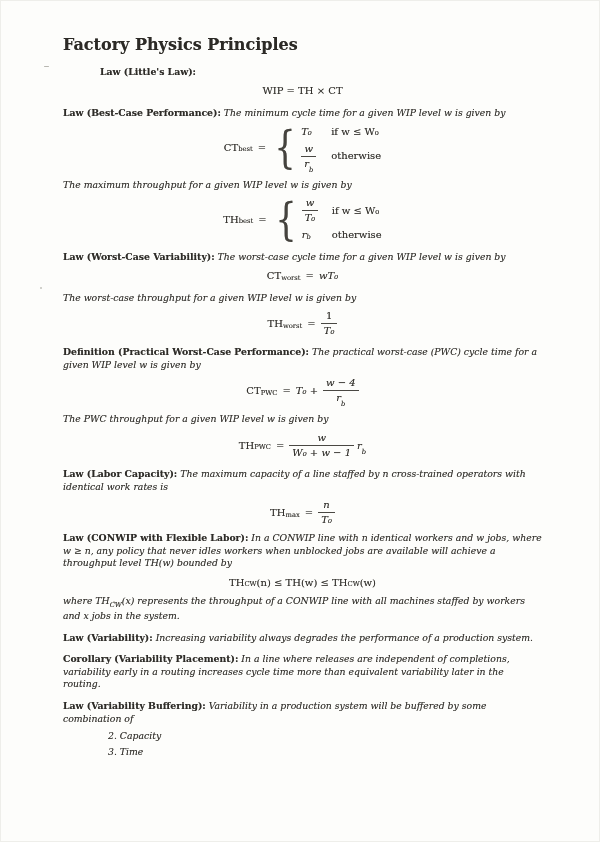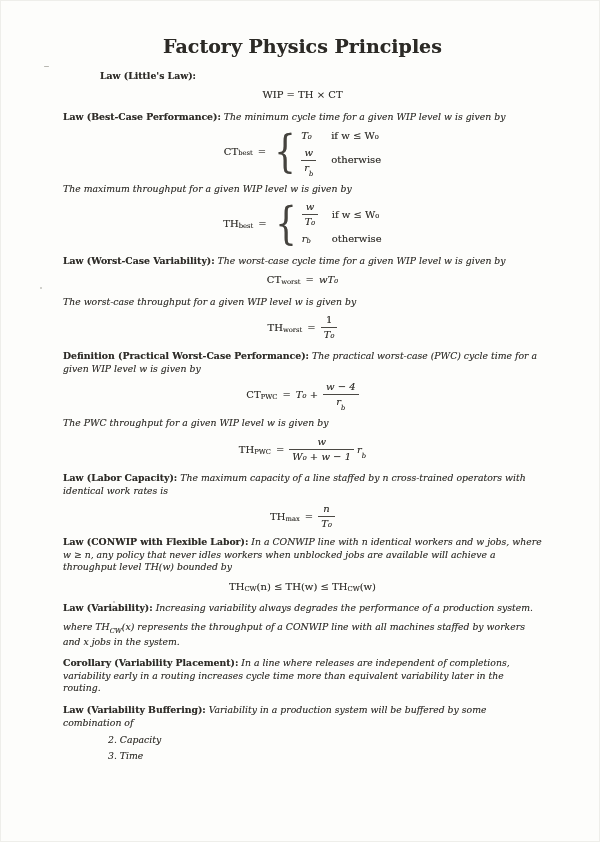--- a/index.html
+++ b/index.html
@@ -5,21 +5,21 @@
   html,body { margin:0; padding:0; background:#fcfcfa; }
   .page {
     position:relative; width:600px; height:842px; box-sizing:border-box;
     background:#fdfdfb; overflow:hidden;
     padding:34px 58px 0 63px;
     font-family:"DejaVu Serif","Liberation Serif",serif;
     color:#35332f; font-size:9.3px; line-height:1.35;
     text-shadow:0 0 0.5px rgba(60,58,52,0.55);
     box-shadow:inset 0 0 0 1px #eeeeea;
   }
-  .title { text-align:center; font-weight:bold; font-size:19px; margin:0 0 10px 0; color:#2c2a26; }
+  .title { font-weight:bold; font-size:16px; margin:0 0 10px 0; color:#2c2a26; }
   .para { margin:9px 0 4px 0; }
   .para b { font-weight:bold; color:#2e2c28; }
   .para i { font-style:italic; }
   .indent-1 { margin-left:37px; }
   .formula {
     display:flex; justify-content:center; align-items:center;
     margin:6px 0; font-size:10px; color:#33312d;
   }
   .formula .fname { font-style:normal; }
   .formula sub { font-size:6.8px; line-height:0; position:relative; top:2px; }
@@ -181,27 +181,27 @@
     <b>Law (CONWIP with Flexible Labor):</b>
     <i>In a CONWIP line with n identical workers and w jobs, where w ≥ n, any policy that never idles workers when unblocked jobs are available will achieve a throughput level TH(w) bounded by</i>
   </p>
   <div class="formula">
     <span class="fname">TH</span>
       <sub>CW</sub>
       <span>(n) ≤ TH(w) ≤ TH</span>
       <sub>CW</sub>
       <span>(w)</span>
   </div>
+  <p class="para" style="margin-top:6px;">
+    <i><span>where TH</span><sub style="font-size:6.8px;">CW</sub><span>(x) represents the throughput of a CONWIP line with all machines staffed by workers and x jobs in the system.</span></i>
+  </p>
+
   <p class="para">
     <b>Law (Variability):</b>
     <i>Increasing variability always degrades the performance of a production system.</i>
-  </p>
-
-  <p class="para" style="margin-top:6px;">
-    <i><span>where TH</span><sub style="font-size:6.8px;">CW</sub><span>(x) represents the throughput of a CONWIP line with all machines staffed by workers and x jobs in the system.</span></i>
   </p>
 
   <p class="para">
     <b>Corollary (Variability Placement):</b>
     <i>In a line where releases are independent of completions, variability early in a routing increases cycle time more than equivalent variability later in the routing.</i>
   </p>
 
   <p class="para">
     <b>Law (Variability Buffering):</b>
     <i>Variability in a production system will be buffered by some combination of</i>

